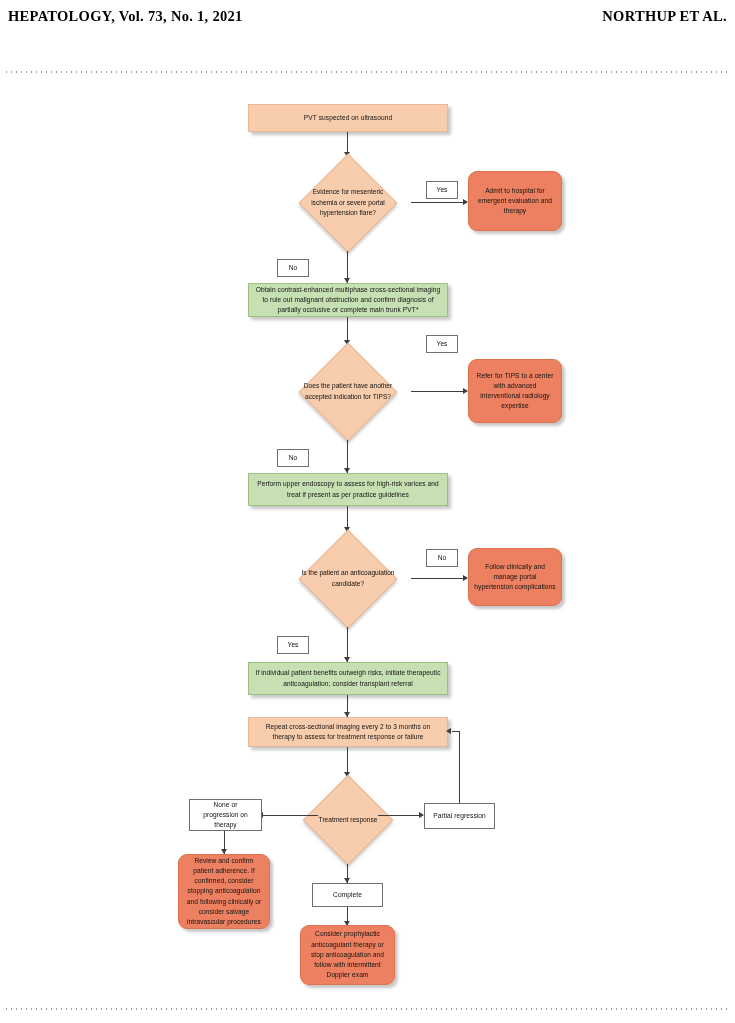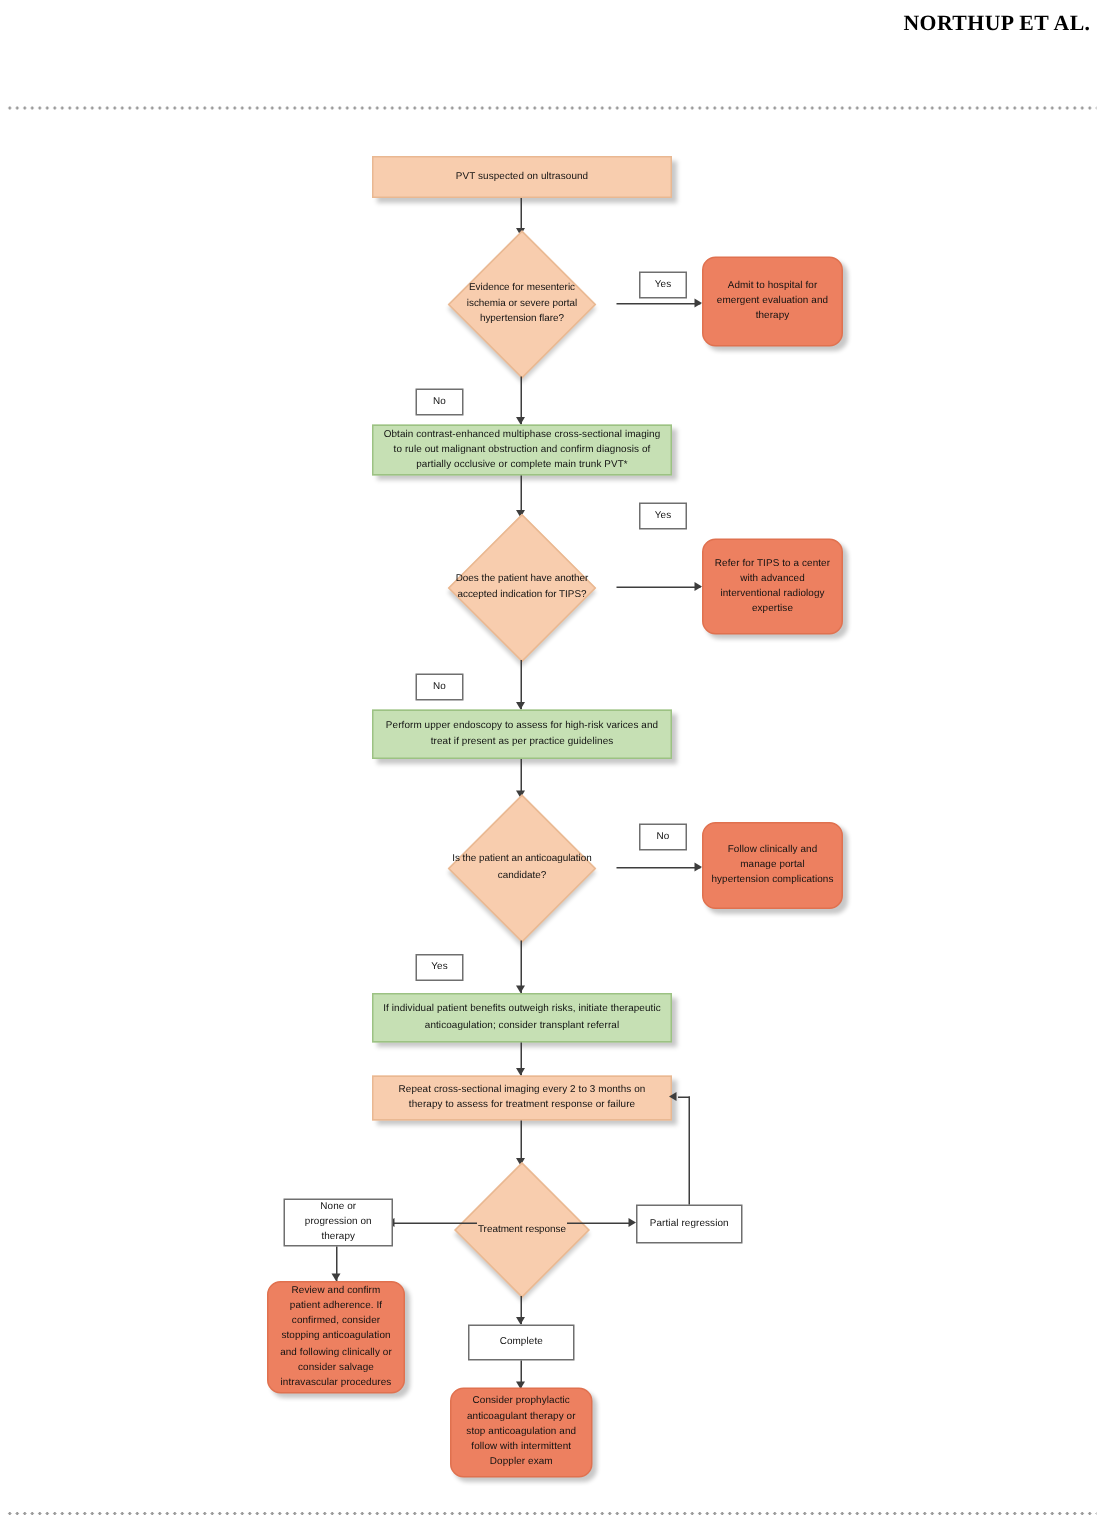--- a/index.html
+++ b/index.html
@@ -159,20 +159,21 @@
   .arrow-left {
     border-top: 3.4px solid transparent;
     border-bottom: 3.4px solid transparent;
     border-right: 5.2px solid #3d3d3d;
   }
 </style>
 </head>
 <body>
 
 <div class="page-header">
+  <div class="journal-line">HEPATOLOGY,  Vol. 73,  No. 1,  2021</div>
   <div class="authors-line">NORTHUP ET AL.</div>
 </div>
 <div class="rule-top"></div>
 <div class="rule-bottom"></div>
 
 <div id="flow">
 
   <div class="node peach" style="left:248px; top:104px; width:200px; height:28px;">
     <span>PVT suspected on ultrasound</span>
   </div>

